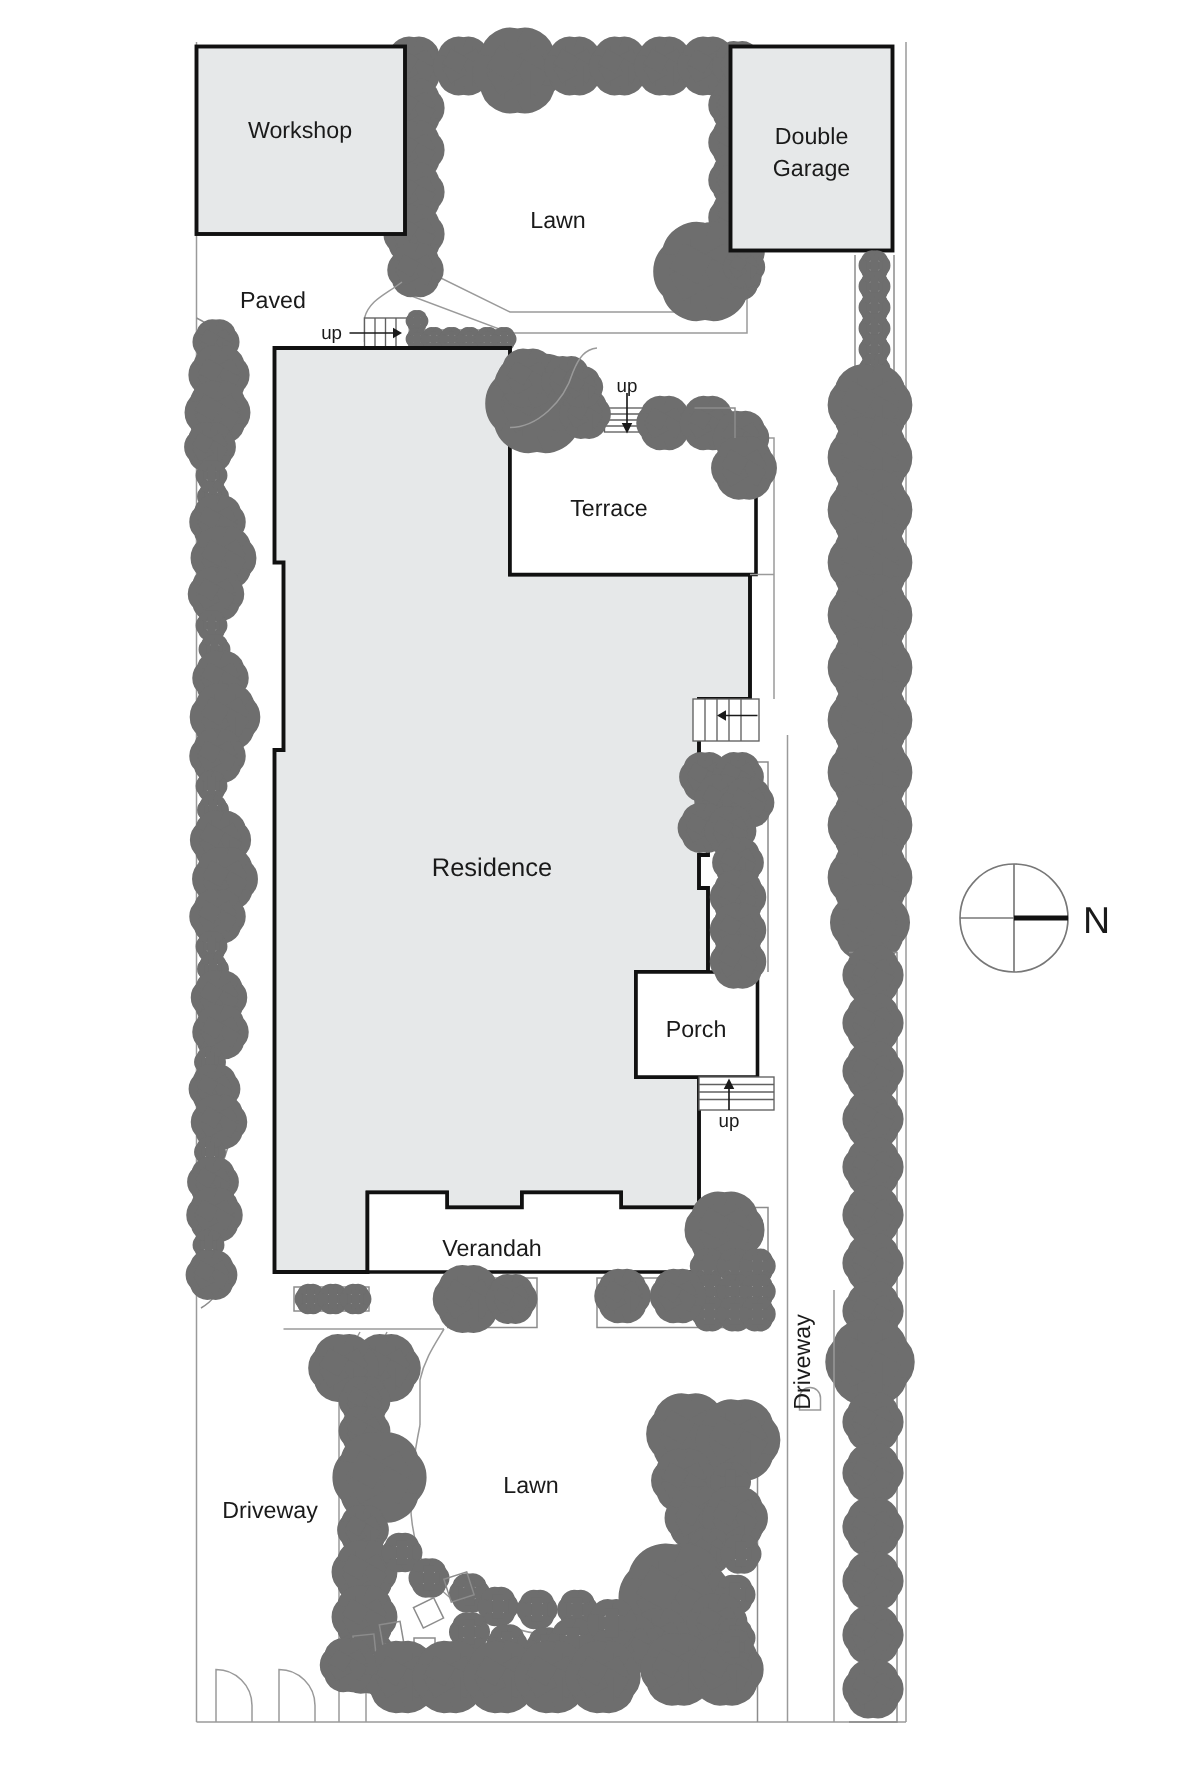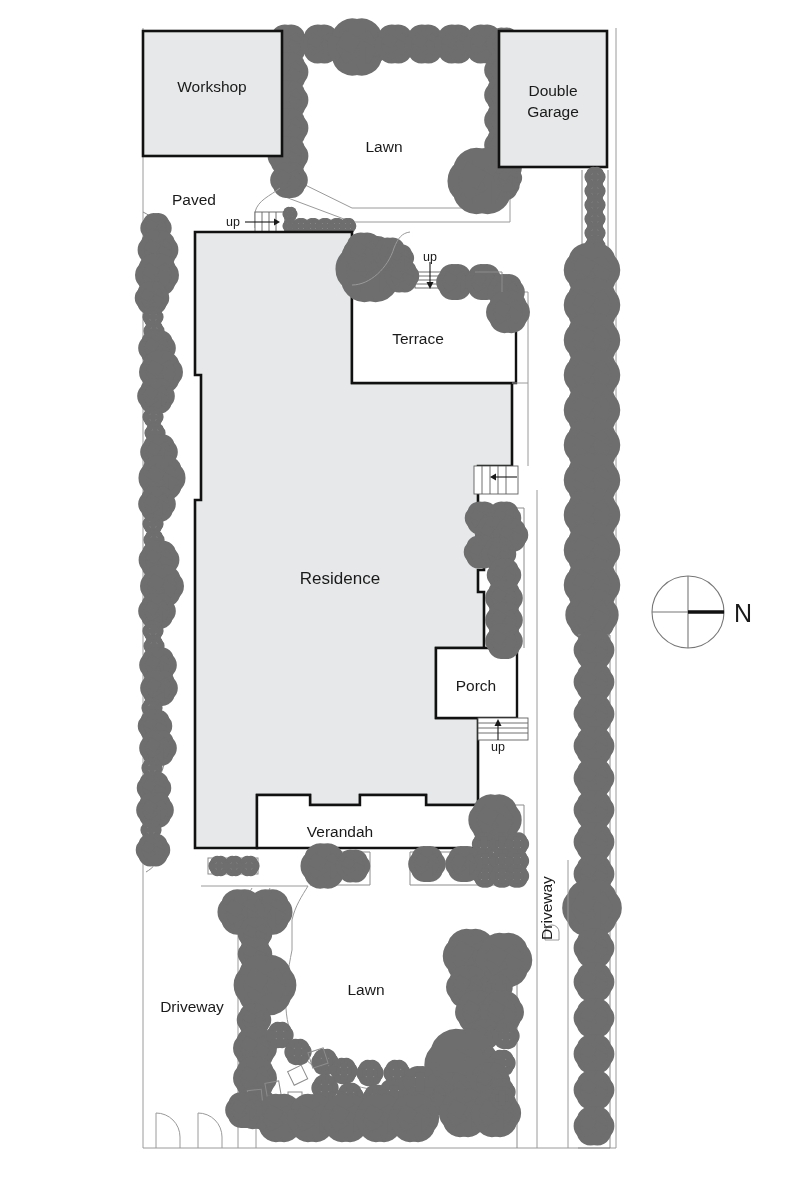--- a/index.html
+++ b/index.html
@@ -10,21 +10,21 @@
   }
   body {
     width: 800px;
     height: 1181px;
     font-family: "Liberation Sans", sans-serif;
     position: relative;
     overflow: hidden;
   }
   #plan-root {
     position: absolute;
-    left: 12px;
+    left: 0;
     top: 0;
     width: 664px;
     height: 1181px;
   }
   svg.plan {
     display: block;
     width: 800px;
     height: 1181px;
   }
   text {

